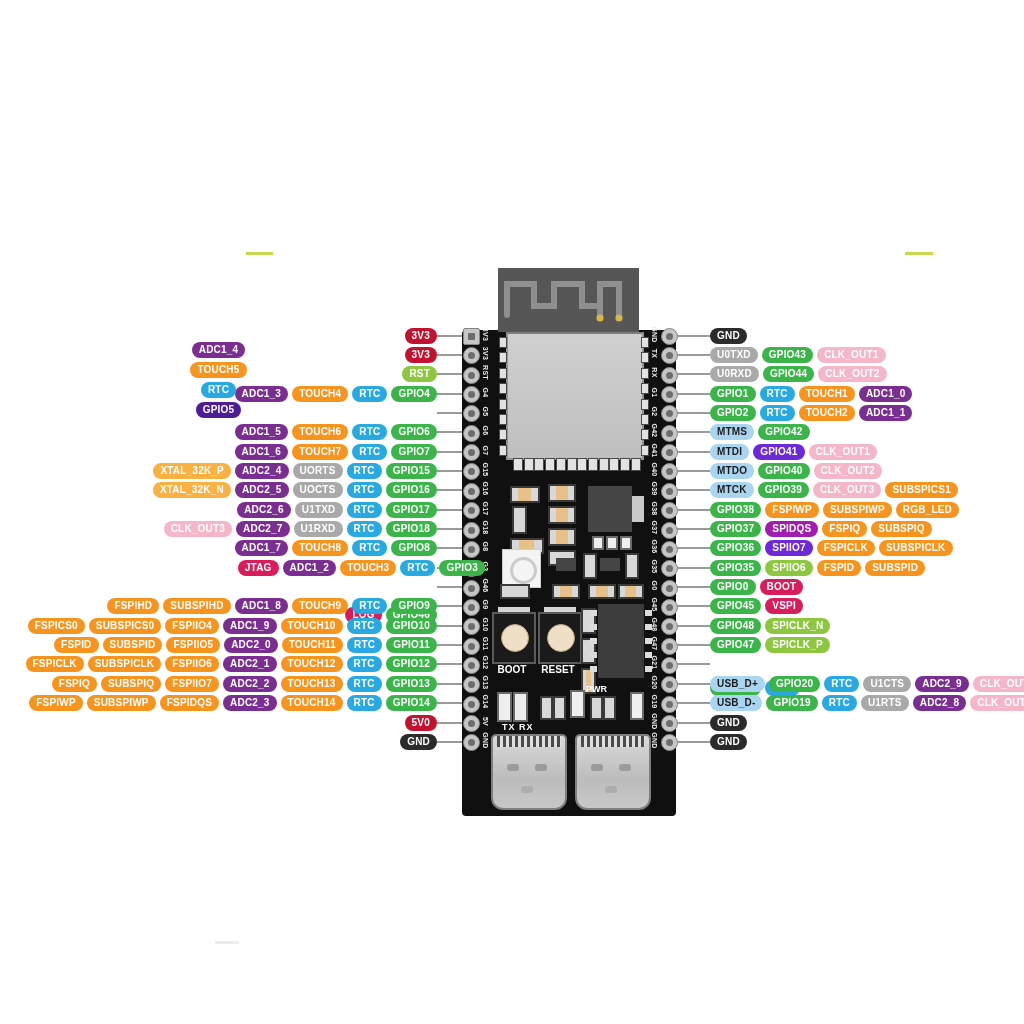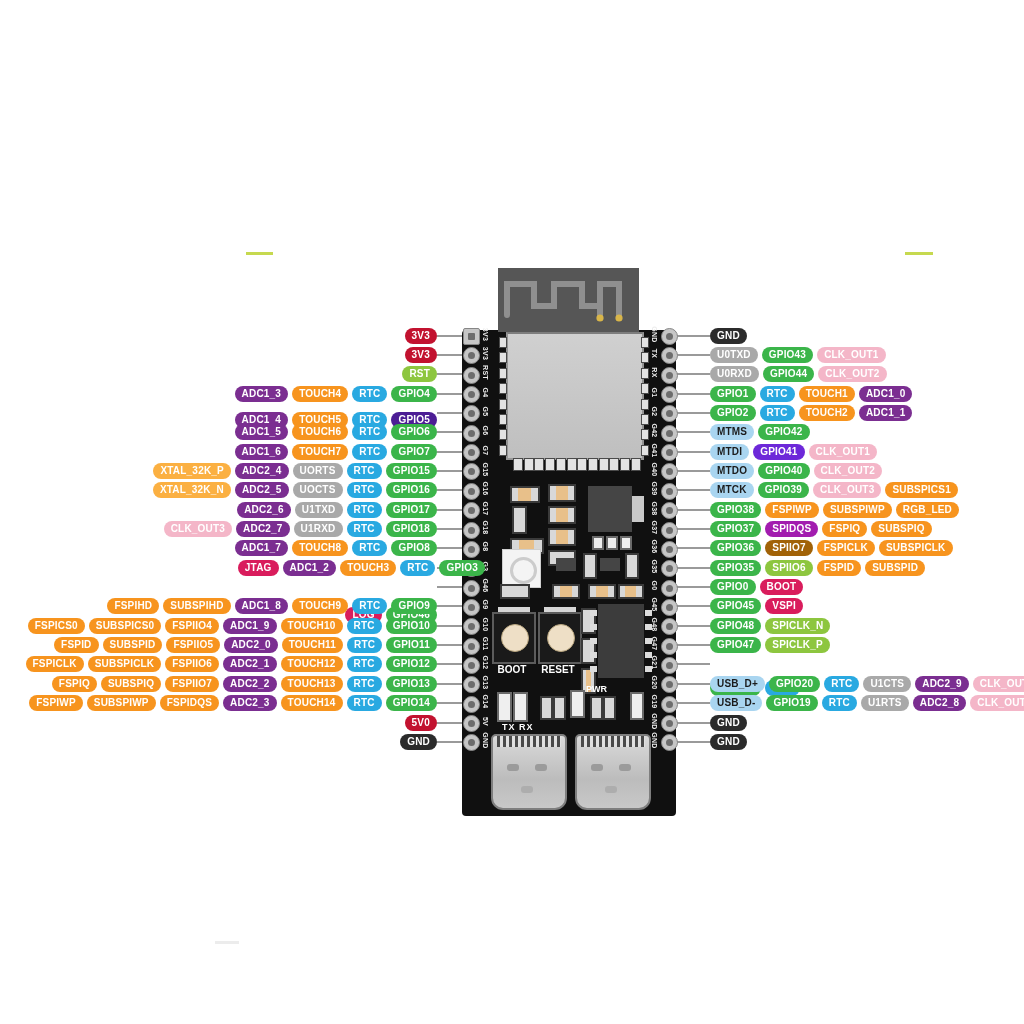--- a/index.html
+++ b/index.html
@@ -149,21 +149,21 @@
         <span class="chip" style="background: rgb(123, 46, 145);">ADC1_3</span>
         <span class="chip" style="background: rgb(247, 148, 30);">TOUCH4</span>
         <span class="chip" style="background: rgb(41, 169, 225);">RTC</span>
         <span class="chip" style="background: rgb(59, 181, 74);">GPIO4</span>
       </div>
       <div class="lead" style="left: 437px; top: 392.55px; width: 26px;"></div>
       <div class="hole" style="left: 462.5px; top: 386.05px;"></div>
       <div class="pname" style="left: 472px; top: 388.55px;">
         <span>G4</span>
       </div>
-      <div class="prow pleft" style="top: 411px;">
+      <div class="prow pleft" style="top: 401px; flex-direction: column;">
         <span class="chip" style="background: rgb(123, 46, 145);">ADC1_4</span>
         <span class="chip" style="background: rgb(247, 148, 30);">TOUCH5</span>
         <span class="chip" style="background: rgb(41, 169, 225);">RTC</span>
         <span class="chip" style="background: #4c1d95;">GPIO5</span>
       </div>
       <div class="lead" style="left: 437px; top: 411.9px; width: 26px;"></div>
       <div class="hole" style="left: 462.5px; top: 405.4px;"></div>
       <div class="pname" style="left: 472px; top: 407.9px;">
         <span>G5</span>
       </div>
@@ -474,21 +474,21 @@
         <span class="chip" style="background: rgb(247, 148, 30);">FSPIQ</span>
         <span class="chip" style="background: rgb(247, 148, 30);">SUBSPIQ</span>
       </div>
       <div class="lead" style="left: 675px; top: 528px; width: 35px;"></div>
       <div class="hole" style="left: 660.5px; top: 521.5px;"></div>
       <div class="pname" style="left: 641px; top: 524px;">
         <span>G37</span>
       </div>
       <div class="prow pright" style="top: 539.85px; text-align: right;">
         <span class="chip" style="background: rgb(59, 181, 74);">GPIO36</span>
-        <span class="chip" style="background: #a16207;">SPIIO7</span>
+        <span class="chip" style="background: #6d28d9;">SPIIO7</span>
         <span class="chip" style="background: rgb(247, 148, 30);">FSPICLK</span>
         <span class="chip" style="background: rgb(247, 148, 30);">SUBSPICLK</span>
       </div>
       <div class="lead" style="left: 675px; top: 547.35px; width: 35px;"></div>
       <div class="hole" style="left: 660.5px; top: 540.85px;"></div>
       <div class="pname" style="left: 641px; top: 543.35px;">
         <span>G36</span>
       </div>
       <div class="prow pright" style="top: 559.2px;">
         <span class="chip" style="background: rgb(59, 181, 74);">GPIO35</span>

